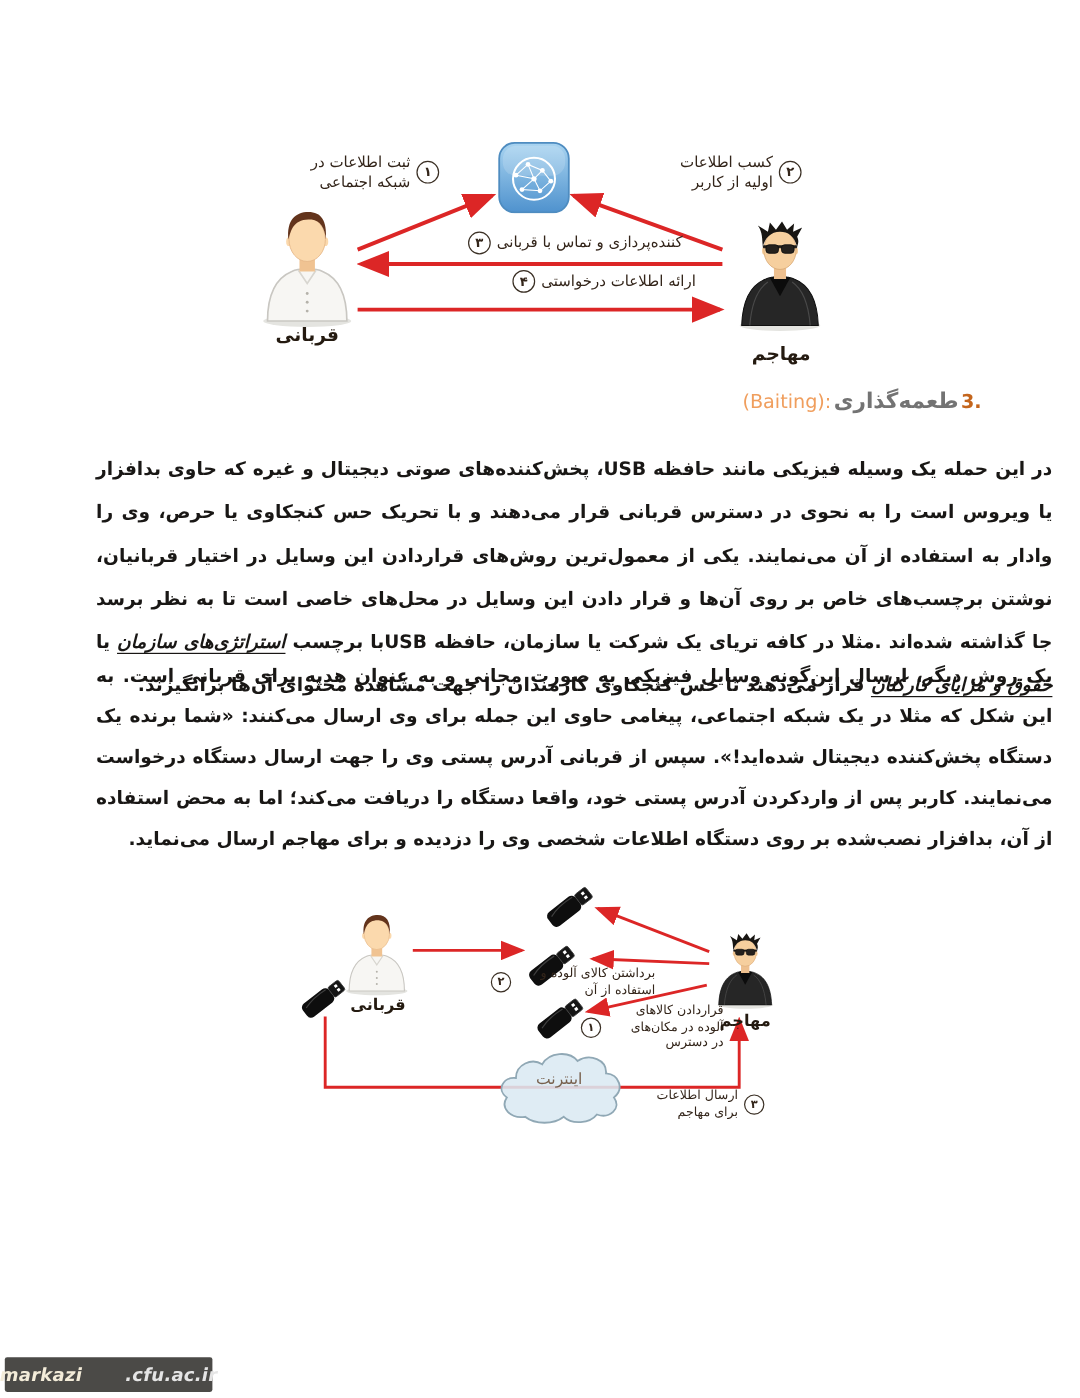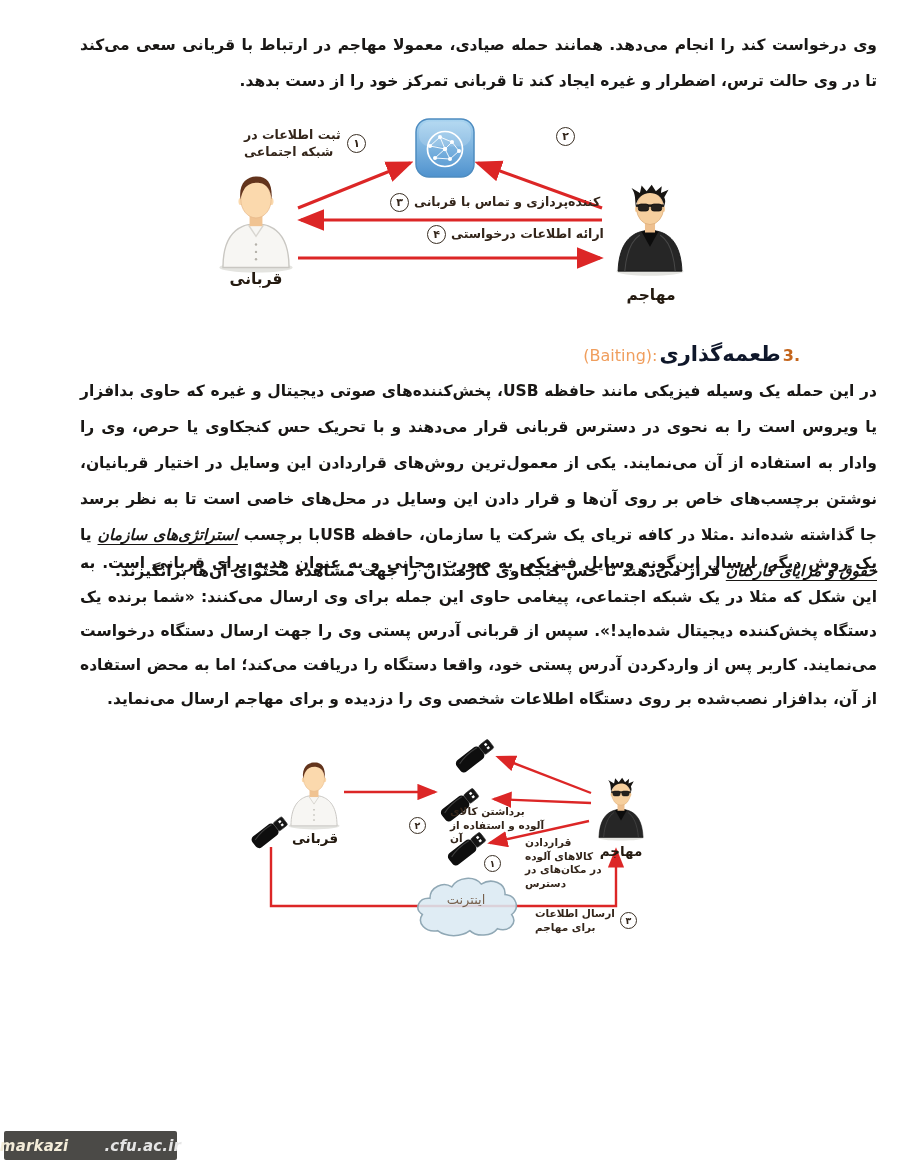--- a/index.html
+++ b/index.html
@@ -6,34 +6,34 @@
   .page{position:relative;width:900px;height:1165px;background:#ffffff;overflow:hidden;
         font-family:"DejaVu Sans",sans-serif;}
   
   .body-text{position:absolute;left:80px;width:797px;margin:0;direction:rtl;
              text-align:justify;color:#191715;font-weight:700;font-size:15.5px;}
   .p1{top:27px;line-height:36px;}
   .p2{top:373px;line-height:36px;}
   .p3{top:546px;line-height:34px;}
   .em-seg{font-style:italic;text-decoration:underline;text-underline-offset:4px;}
   
-  .heading{position:absolute;right:82px;top:324px;margin:18px;display:flex;direction:ltr;
+  .heading{position:absolute;right:82px;top:324px;margin:0;display:flex;direction:ltr;
            align-items:baseline;gap:2px;font-family:"DejaVu Sans",sans-serif;}
   .h-latin{color:#f09e5d;font-size:16px;font-weight:500;}
-  .h-title{color:#0f172a;font-size:21px;font-weight:700;}
+  .h-title{color:#737373;font-size:18px;font-weight:700;}
   .h-num{color:#c4651c;font-size:16px;font-weight:700;}
   
   .diagram{position:absolute;}
   .d1{left:198px;top:112px;width:512px;height:202px;}
   .d2{left:228px;top:733px;width:468px;height:222px;}
   .diagram svg.canvas{position:absolute;left:0;top:0;}
   .step-label{position:absolute;display:flex;align-items:center;gap:5px;color:#33251a;}
   .circle-right{direction:rtl;}
   .circle-left{direction:ltr;}
-  .stext{direction:rtl;text-align:left;font-weight:700;line-height:1.35;}
+  .stext{direction:rtl;text-align:right;font-weight:400;line-height:1.35;}
   .d1 .stext{font-size:12.5px;}
   .d2 .stext{font-size:10.5px;line-height:1.3;margin-left:19px;}
   .cnum{flex:none;display:inline-flex;align-items:center;justify-content:center;
         border:1.2px solid #3a2f24;border-radius:50%;background:#fff;font-weight:700;color:#33251a;}
   .d1 .cnum{width:17px;height:17px;font-size:11px;}
   .d2 .cnum{width:15px;height:15px;font-size:9.5px;}
   .fig-label{position:absolute;direction:rtl;text-align:center;color:#241a10;font-weight:700;}
   .d1 .fig-label{font-size:15.5px;}
   .d2 .fig-label{font-size:13.5px;}
   .cloud-label{position:absolute;direction:rtl;text-align:center;color:#77604d;
@@ -112,40 +112,40 @@
       </g>
     </symbol>
     <symbol id="sym-cloud" viewBox="0 0 120 70">
       <path d="M29,62 C16,64 7,54 13,45 C4,39 9,27 21,28 C21,16 35,10 44,16 C50,5 68,4 75,13 C86,6 101,12 100,24 C112,25 116,38 107,45 C114,55 103,64 92,60 C86,68 70,69 63,62 C54,69 38,69 29,62 Z" fill="#dbe9f3" fill-opacity="0.88" stroke="#90a8b5" stroke-width="1.6"></path>
     </symbol>
   </defs>
 </svg>
 
 <div class="page">
 
-  <p class="body-text p1">وی درخواست کند را انجام می‌دهد. همانند حمله صیادی، معمولا مهاجم در ارتباط با قربانی سعی می‌کند تا در وی حالت ترس، اضطرار و غیره ایجاد کند تا قربانی تمرکز خود را از دست بدهد.</p>
 
   <div class="diagram d1">
     <svg class="canvas" width="512" height="202" viewBox="0 0 512 202">
       <g stroke="#dc2626" stroke-width="3.2">
         <line x1="100" y1="96" x2="212" y2="51" marker-end="url(#arr)"></line>
         <line x1="404" y1="96" x2="280" y2="51" marker-end="url(#arr)"></line>
         <line x1="404" y1="108" x2="103" y2="108" marker-end="url(#arr)"></line>
         <line x1="100" y1="146" x2="402" y2="146" marker-end="url(#arr)"></line>
       </g>
       <use href="#sym-net" x="217" y="6" width="60" height="60"></use>
       <use href="#sym-victim" x="12" y="60" width="92" height="101"></use>
       <use href="#sym-attacker" x="410" y="66" width="84" height="104"></use>
     </svg>
     <div class="step-label circle-right" style="left:46px;top:15px;">
       <span class="cnum">۱</span>
       <span class="stext" style="width:98px;">ثبت اطلاعات در شبکه اجتماعی</span>
     </div>
     <div class="step-label circle-right" style="left:358px;top:15px;">
       <span class="cnum">۲</span>
+      <span class="stext" style="width:88px;">کسب اطلاعات اولیه از کاربر</span>
     </div>
     <div class="step-label circle-left" style="left:192px;top:81px;">
       <span class="cnum">۳</span>
       <span class="stext">کننده‌پردازی و تماس با قربانی</span>
     </div>
     <div class="step-label circle-left" style="left:229px;top:113px;">
       <span class="cnum">۴</span>
       <span class="stext">ارائه اطلاعات درخواستی</span>
     </div>
     <div class="fig-label" style="left:14px;top:158px;width:88px;">قربانی</div>

